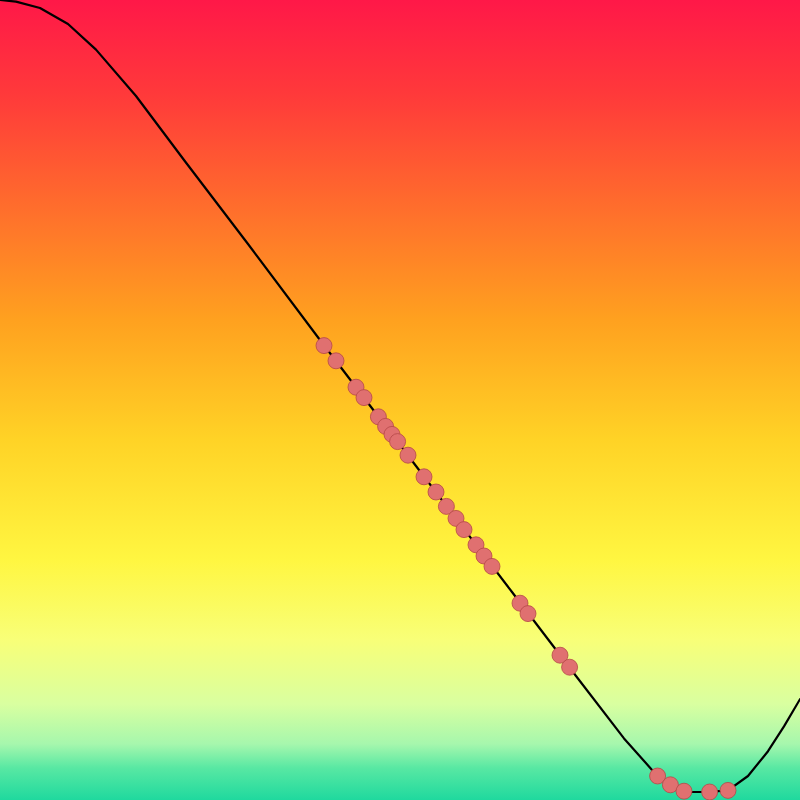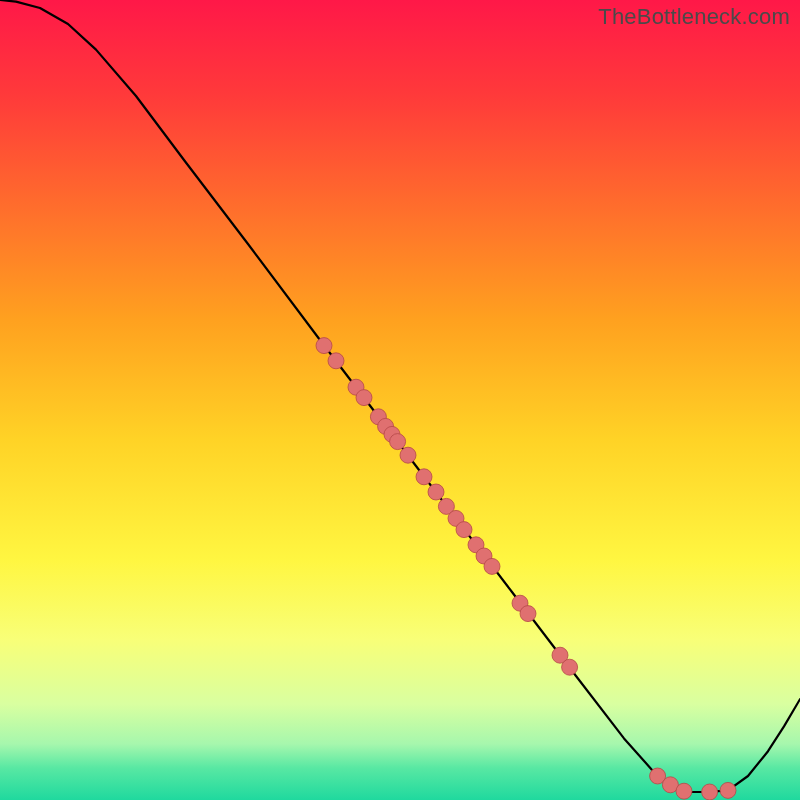--- a/index.html
+++ b/index.html
@@ -82,14 +82,13 @@
         <circle cx="560.00" cy="655.20" r="8" fill="#e07070" stroke="#b54848" stroke-width="0.8"></circle>
         <circle cx="569.60" cy="667.20" r="8" fill="#e07070" stroke="#b54848" stroke-width="0.8"></circle>
         <circle cx="657.60" cy="776.00" r="8" fill="#e07070" stroke="#b54848" stroke-width="0.8"></circle>
         <circle cx="670.40" cy="784.80" r="8" fill="#e07070" stroke="#b54848" stroke-width="0.8"></circle>
         <circle cx="684.00" cy="791.20" r="8" fill="#e07070" stroke="#b54848" stroke-width="0.8"></circle>
         <circle cx="709.60" cy="792.00" r="8" fill="#e07070" stroke="#b54848" stroke-width="0.8"></circle>
         <circle cx="728.00" cy="790.40" r="8" fill="#e07070" stroke="#b54848" stroke-width="0.8"></circle>
       </g>
   </svg>
 
-  <div id="watermark">TheBottleneck.com</div>
 </div>
 
 </body></html>

